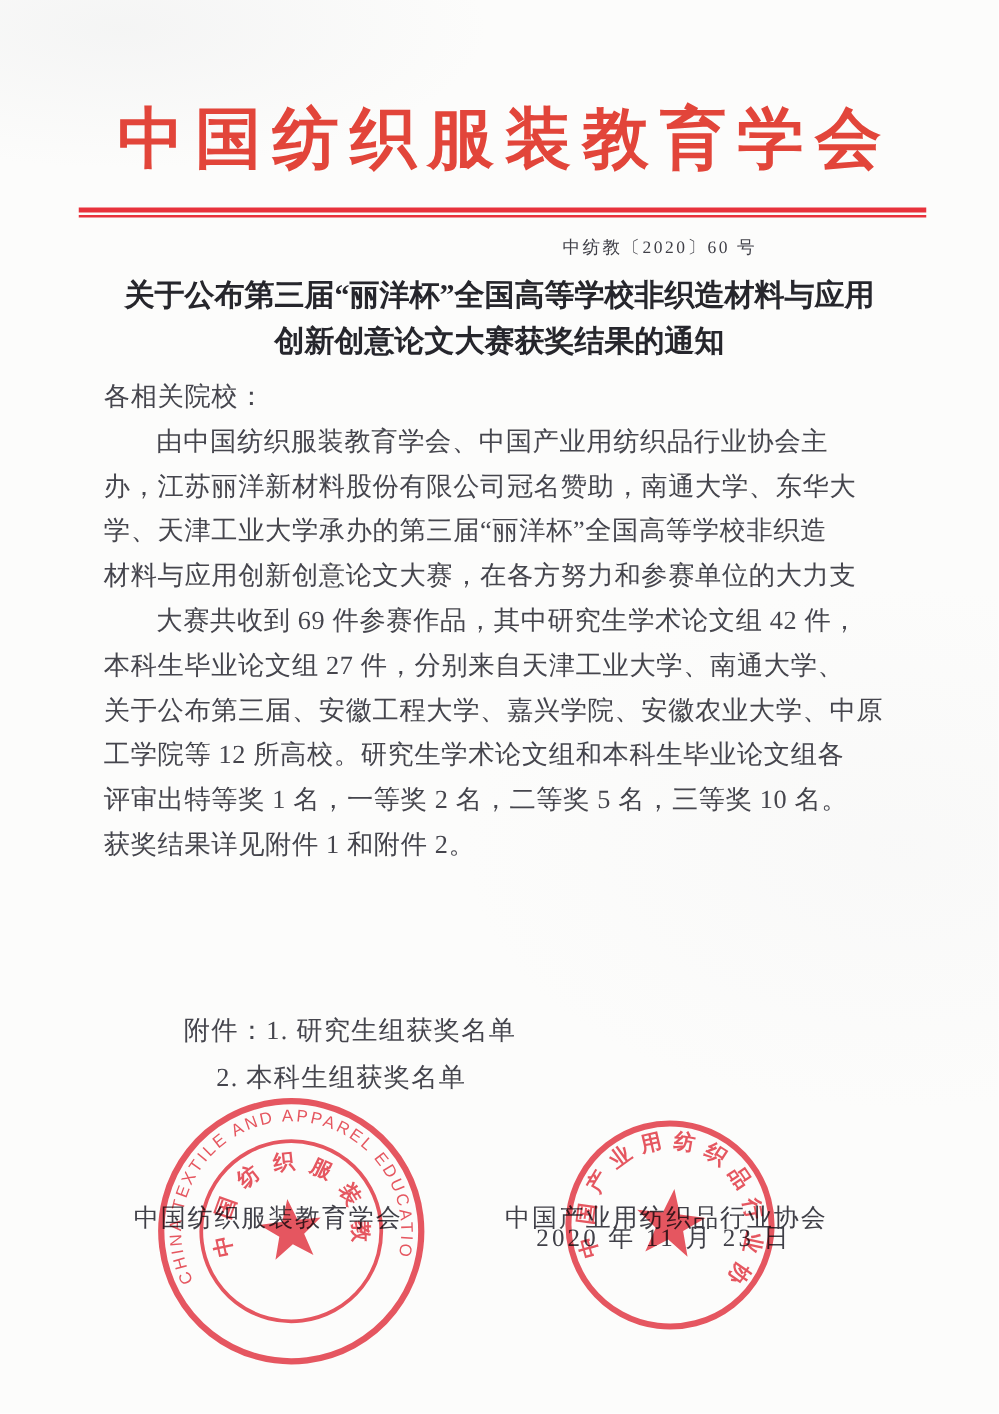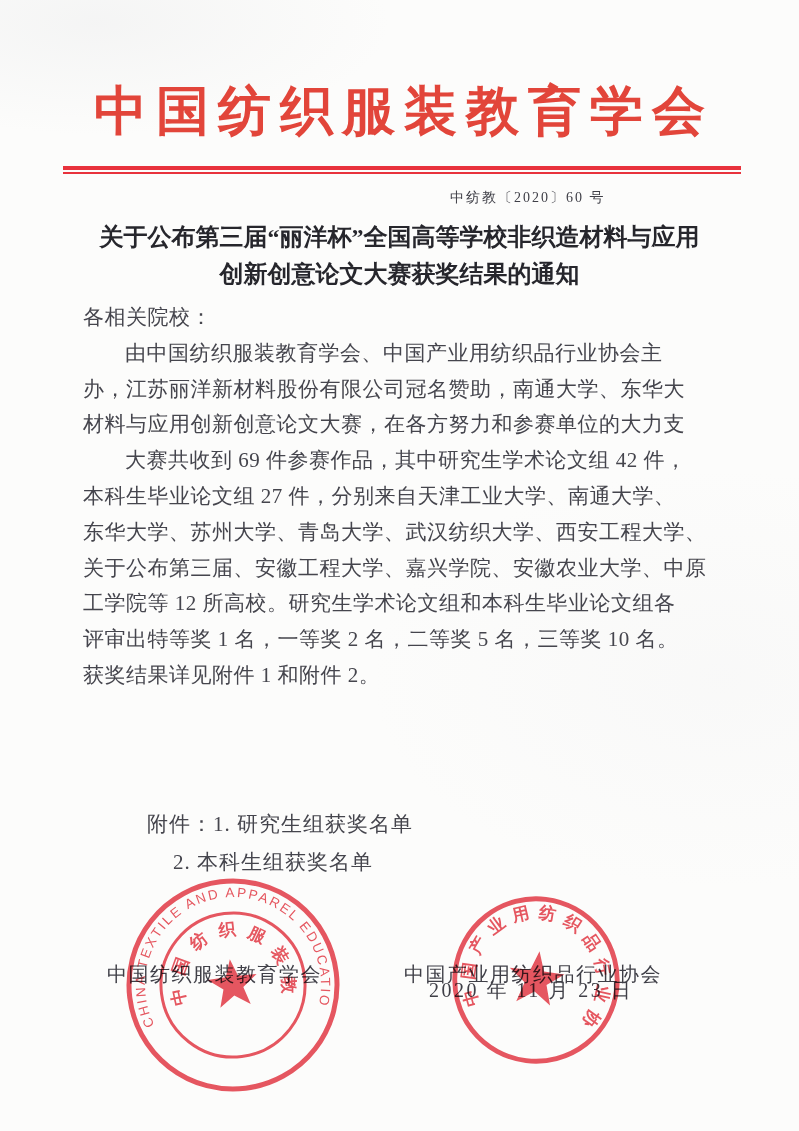--- a/index.html
+++ b/index.html
@@ -63,24 +63,24 @@
   <div class="notice-title">
     <div>关于公布第三届“丽洋杯”全国高等学校非织造材料与应用</div>
     <div>创新创意论文大赛获奖结果的通知</div>
   </div>
 
   <div class="body-text">
     <div class="b-line">各相关院校：</div>
 
   <div class="b-line indent">由中国纺织服装教育学会、中国产业用纺织品行业协会主</div>
       <div class="b-line">办，江苏丽洋新材料股份有限公司冠名赞助，南通大学、东华大</div>
+      <div class="b-line">学、天津工业大学承办的第三届“丽洋杯”全国高等学校非织造</div>
       <div class="b-line">材料与应用创新创意论文大赛，在各方努力和参赛单位的大力支</div>
       <div class="b-line indent">大赛共收到 69 件参赛作品，其中研究生学术论文组 42 件，</div>
       <div class="b-line">本科生毕业论文组 27 件，分别来自天津工业大学、南通大学、</div>
-      <div class="b-line">东华大学、苏州大学、青岛大学、武汉纺织大学、西安工程大学、</div>
       <div class="b-line">关于公布第三届、安徽工程大学、嘉兴学院、安徽农业大学、中原</div>
       <div class="b-line">工学院等 12 所高校。研究生学术论文组和本科生毕业论文组各</div>
       <div class="b-line">评审出特等奖 1 名，一等奖 2 名，二等奖 5 名，三等奖 10 名。</div>
       <div class="b-line">获奖结果详见附件 1 和附件 2。</div>
     </div>
 
   <div class="attachments">
     <div class="attach-line">
       <span>附件：</span><span>1. 研究生组获奖名单</span>
     </div>

